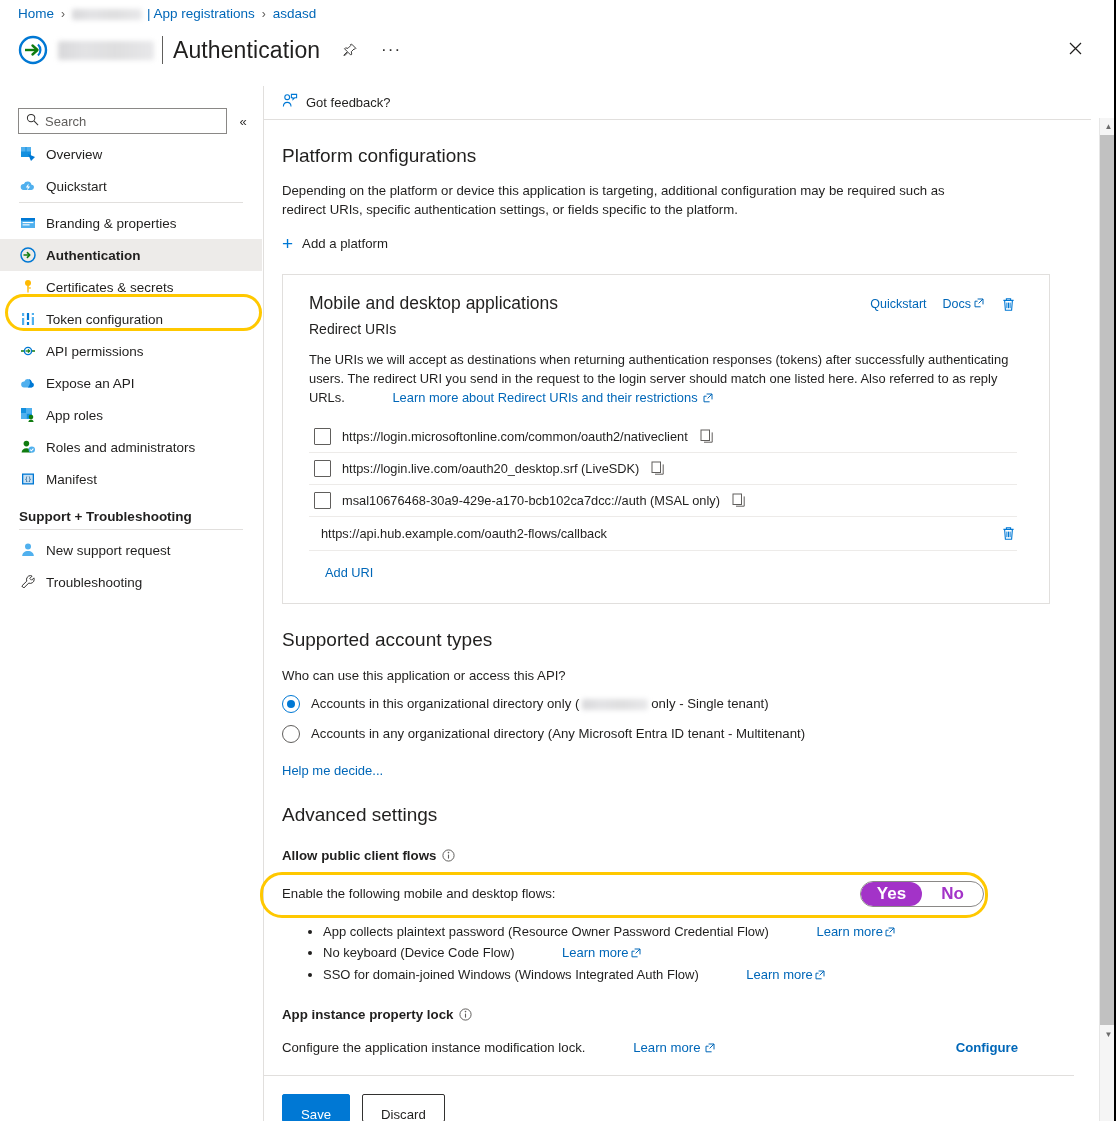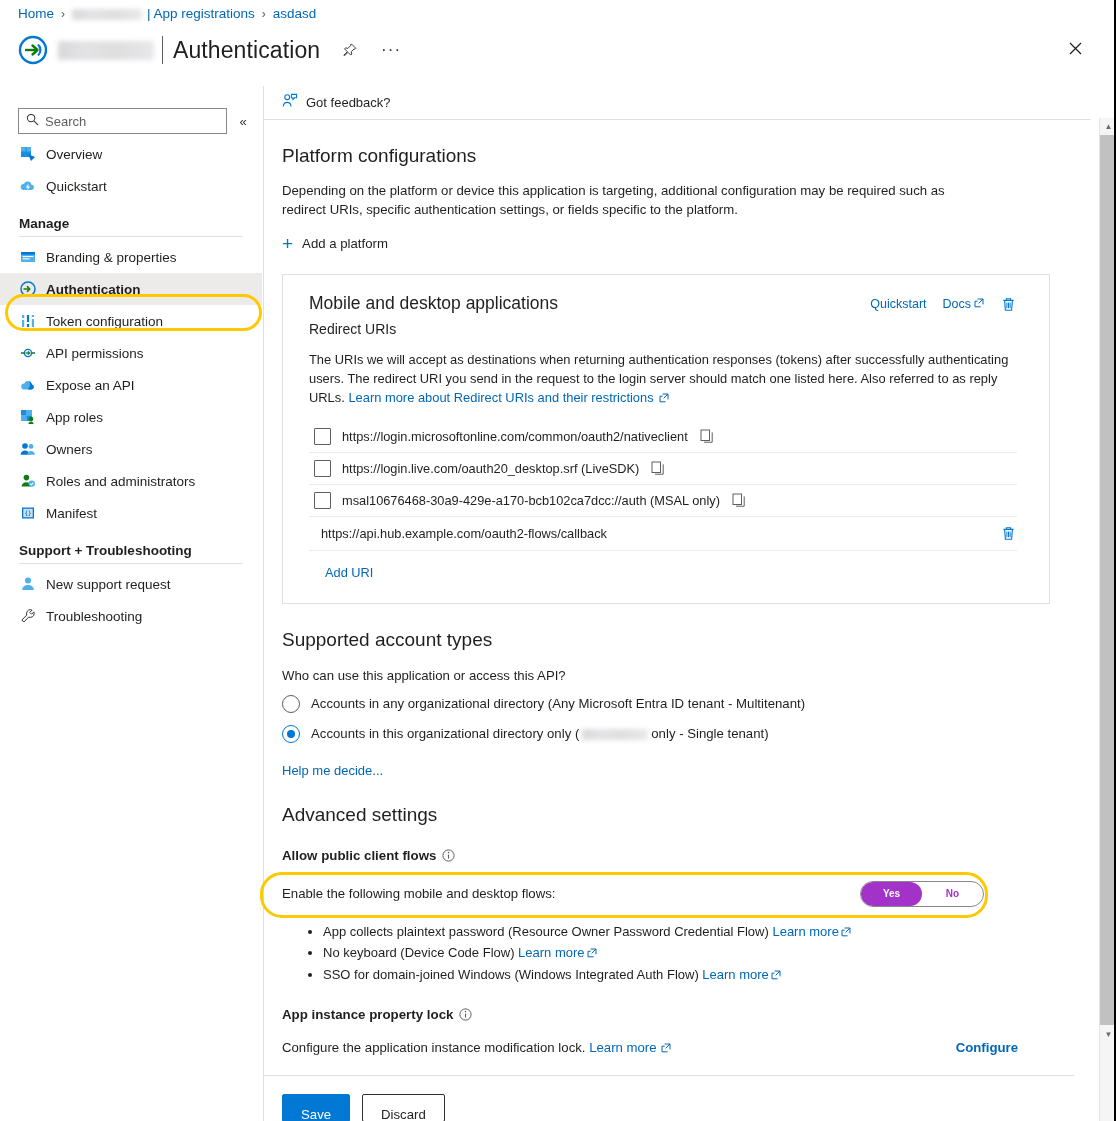--- a/index.html
+++ b/index.html
@@ -156,21 +156,21 @@
   .card-actions a {
     font-size: 12.5px; color: #0067b8; text-decoration: none;
     cursor: pointer; display: inline-flex; align-items: center; gap: 3px;
   }
   .icon-btn { cursor: pointer; display: inline-flex; align-items: center; }
 
   .card-desc {
     font-size: 12.9px; line-height: 19px; color: #201f1e;
     margin-top: 13px;
   }
-  .inline-link { color: #0067b8; cursor: pointer; }
+  .inline-link { color: #0067b8; cursor: pointer; margin-left: 44px; }
 
   .uri-list { margin-top: 14px; }
   .uri-row {
     display: flex; align-items: center;
     height: 32px; border-bottom: 1px solid #edebe9;
     padding-left: 5px; gap: 11px;
   }
   .uri-row:last-child { border-bottom: 1px solid #edebe9; }
   .cbx {
     width: 17px; height: 17px; border: 1px solid #605e5c;
@@ -218,21 +218,21 @@
     margin-top: 18px; width: 704px; padding-right: 2px;
   }
   .toggle-label { font-size: 13.2px; color: #201f1e; }
   .toggle {
     display: inline-flex; align-items: center;
     border: 1px solid #8a8886; border-radius: 15px;
     height: 26px; width: 124px; background: #fff;
     cursor: pointer; overflow: hidden; padding: 0;
   }
   .toggle .opt {
-    flex: 1; text-align: center; font-size: 10px;
+    flex: 1; text-align: center; font-size: 17px;
     font-weight: 600; line-height: 24px; height: 24px;
     border-radius: 14px; margin: 0;
   }
   .toggle .opt.on { background: #a333c8; color: #fff; }
   .toggle .opt.off { color: #a333c8; }
 
   ul.flows {
     margin: 14px 0 0 0; padding-left: 41px;
     font-size: 13px; line-height: 21.5px; color: #201f1e;
   }
@@ -352,21 +352,20 @@
     <div class="nav-item">
       <span class="ico">
         <svg width="16" height="16" viewBox="0 0 16 16">
           <path d="M3.5 12a3 3 0 0 1 .4-6 4 4 0 0 1 7.6.8 2.6 2.6 0 0 1-.3 5.2z" fill="#50b0ee"></path>
           <path d="M8.6 5.6l-2.8 4h2l-.8 3 3.2-4.2H8.2z" fill="#ffffff"></path>
         </svg>
       </span>
       <span>Quickstart</span>
     </div>
 
-    <div class="nav-group">Manage</div>
     <div class="nav-rule"></div>
 
     <div class="nav-item">
       <span class="ico">
         <svg width="16" height="16" viewBox="0 0 16 16">
           <rect x="1" y="3" width="14" height="10" fill="#50b0ee"></rect>
           <rect x="1" y="3" width="14" height="2.6" fill="#0078d4"></rect>
           <rect x="2.6" y="7" width="10.8" height="1.1" fill="#fff"></rect>
           <rect x="2.6" y="9.3" width="7" height="1.1" fill="#fff"></rect>
         </svg>
@@ -378,20 +377,30 @@
       <span class="ico">
         <svg width="16" height="16" viewBox="0 0 16 16">
           <circle cx="8" cy="8" r="7" fill="none" stroke="#0078d4" stroke-width="1.5"></circle>
           <path d="M3.5 8h6" stroke="#107c10" stroke-width="1.5"></path>
           <path d="M7.4 5.6L9.8 8l-2.4 2.4" stroke="#107c10" stroke-width="1.5" fill="none" stroke-linecap="round" stroke-linejoin="round"></path>
         </svg>
       </span>
       <span>Authentication</span>
     </div>
 
+    <div class="nav-item">
+      <span class="ico">
+        <svg width="16" height="16" viewBox="0 0 16 16">
+          <circle cx="8" cy="4" r="3" fill="#ffb900"></circle>
+          <path d="M7.2 6.6h1.6l-.2 6.4-.6.9-.6-.9z" fill="#ffb900"></path>
+          <rect x="8.8" y="8.4" width="2" height="1.2" fill="#ffb900"></rect>
+        </svg>
+      </span>
+      <span>Certificates &amp; secrets</span>
+    </div>
 
     <div class="nav-item">
       <span class="ico">
         <svg width="16" height="16" viewBox="0 0 16 16">
           <rect x="2" y="2" width="2.2" height="12" fill="#50b0ee"></rect>
           <rect x="6.9" y="2" width="2.2" height="12" fill="#0078d4"></rect>
           <rect x="11.8" y="2" width="2.2" height="12" fill="#50b0ee"></rect>
           <rect x="1.6" y="5" width="3" height="2" fill="#fff"></rect>
           <rect x="6.5" y="9" width="3" height="2" fill="#fff"></rect>
           <rect x="11.4" y="4" width="3" height="2" fill="#fff"></rect>
@@ -428,31 +437,20 @@
           <rect x="1" y="1" width="11" height="11" fill="#50b0ee"></rect>
           <rect x="1" y="1" width="5" height="5" fill="#1490df"></rect>
           <rect x="6.8" y="6.8" width="5" height="5" fill="#1490df"></rect>
           <circle cx="11" cy="10" r="2.3" fill="#107c10"></circle>
           <path d="M8.4 15c0-1.6 1.2-2.6 2.6-2.6s2.6 1 2.6 2.6z" fill="#107c10"></path>
         </svg>
       </span>
       <span>App roles</span>
     </div>
 
-    <div class="nav-item">
-      <span class="ico">
-        <svg width="16" height="16" viewBox="0 0 16 16">
-          <circle cx="5" cy="5" r="2.8" fill="#0078d4"></circle>
-          <path d="M.6 13.8c0-2.6 2-4.3 4.4-4.3s4.4 1.7 4.4 4.3z" fill="#0078d4"></path>
-          <circle cx="11" cy="5.4" r="2.4" fill="#50b0ee"></circle>
-          <path d="M7.2 13.8c0-2.3 1.7-3.9 3.8-3.9s3.8 1.6 3.8 3.9z" fill="#50b0ee"></path>
-        </svg>
-      </span>
-      <span>Owners</span>
-    </div>
 
     <div class="nav-item">
       <span class="ico">
         <svg width="16" height="16" viewBox="0 0 16 16">
           <circle cx="6.4" cy="4.6" r="2.8" fill="#107c10"></circle>
           <path d="M1.6 13.6c0-2.7 2.1-4.4 4.8-4.4s4.8 1.7 4.8 4.4z" fill="#107c10"></path>
           <circle cx="11.8" cy="10.6" r="3.2" fill="#50b0ee"></circle>
           <path d="M10.2 10.6l1.2 1.2 2-2.2" stroke="#fff" stroke-width="1.1" fill="none"></path>
         </svg>
       </span>
@@ -604,27 +602,27 @@
         </div>
 
         <span class="add-uri">Add URI</span>
       </div>
 
       
       <h2 class="sec">Supported account types</h2>
       <div class="q-label">Who can use this application or access this API?</div>
 
       <div class="radio-row">
+        <span class="radio checked"></span>
+        <span><span>Accounts in this organizational directory only (</span><span class="blurred tenant-blur"></span><span>only - Single tenant)</span></span>
+      </div>
+
+      <div class="radio-row">
         <span class="radio"></span>
         <span>Accounts in any organizational directory (Any Microsoft Entra ID tenant - Multitenant)</span>
-      </div>
-
-      <div class="radio-row">
-        <span class="radio checked"></span>
-        <span><span>Accounts in this organizational directory only (</span><span class="blurred tenant-blur"></span><span>only - Single tenant)</span></span>
       </div>
 
       <span class="help-link">Help me decide...</span>
 
       
       <h2 class="sec">Advanced settings</h2>
 
       <div class="sub-head">
         <span>Allow public client flows</span>
         <span class="info-ico">

